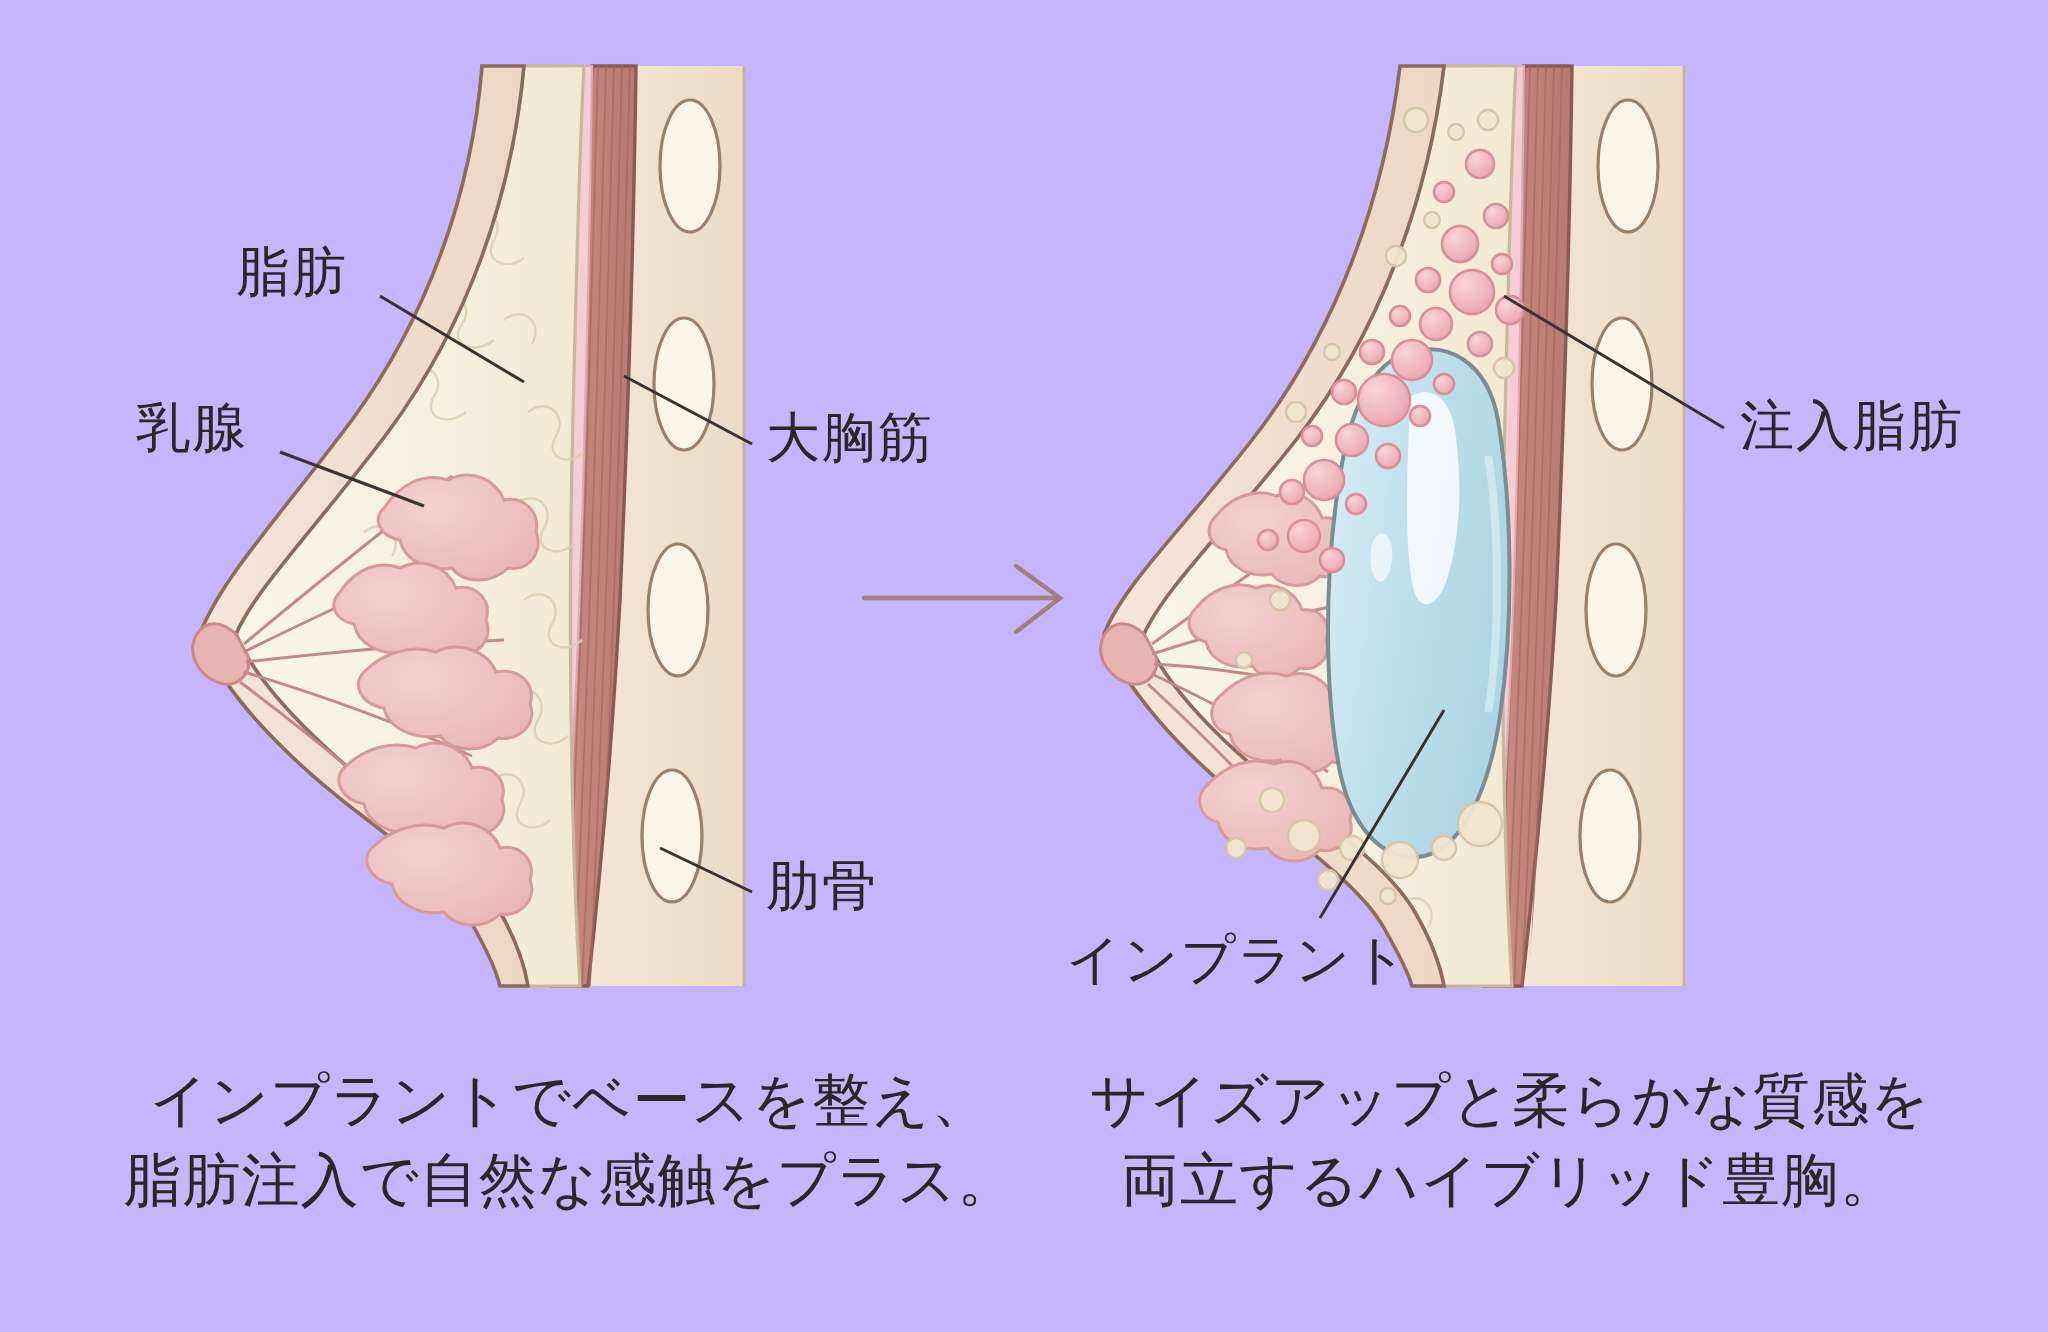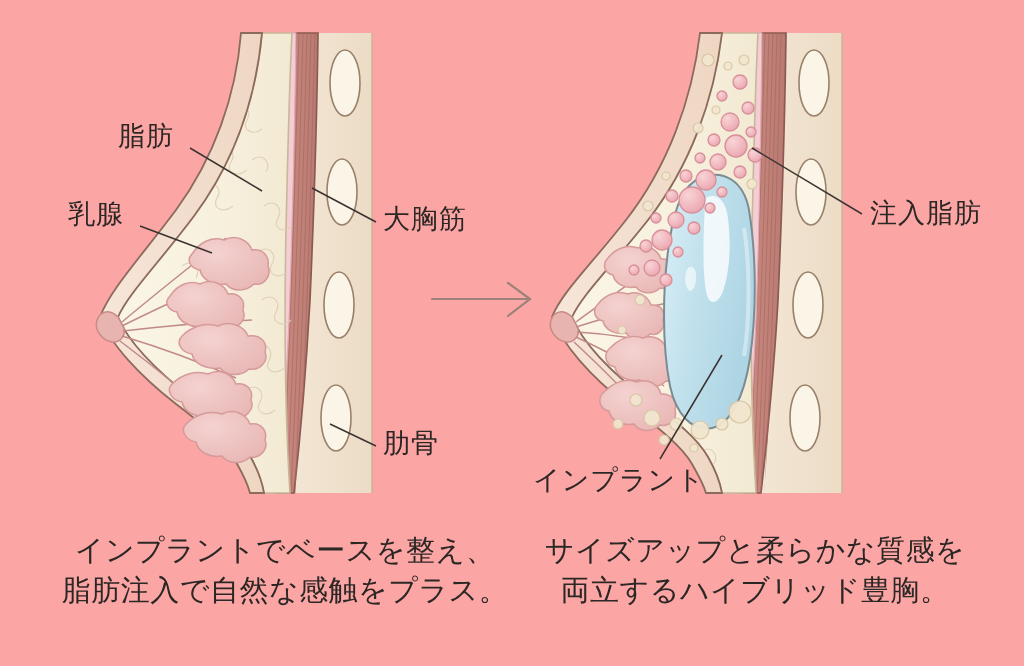--- a/index.html
+++ b/index.html
@@ -7,21 +7,21 @@
     padding: 0;
     background: #ffffff;
   }
   body {
     font-family: "Liberation Sans", "DejaVu Sans", sans-serif;
   }
   #page {
     position: relative;
     width: 1024px;
     height: 666px;
-    background: #fca5a5;
+    background: #c4b5fd;
     overflow: hidden;
   }
   #figure-svg {
     position: absolute;
     left: 0;
     top: 0;
     width: 1024px;
     height: 666px;
   }
   .lbl {

